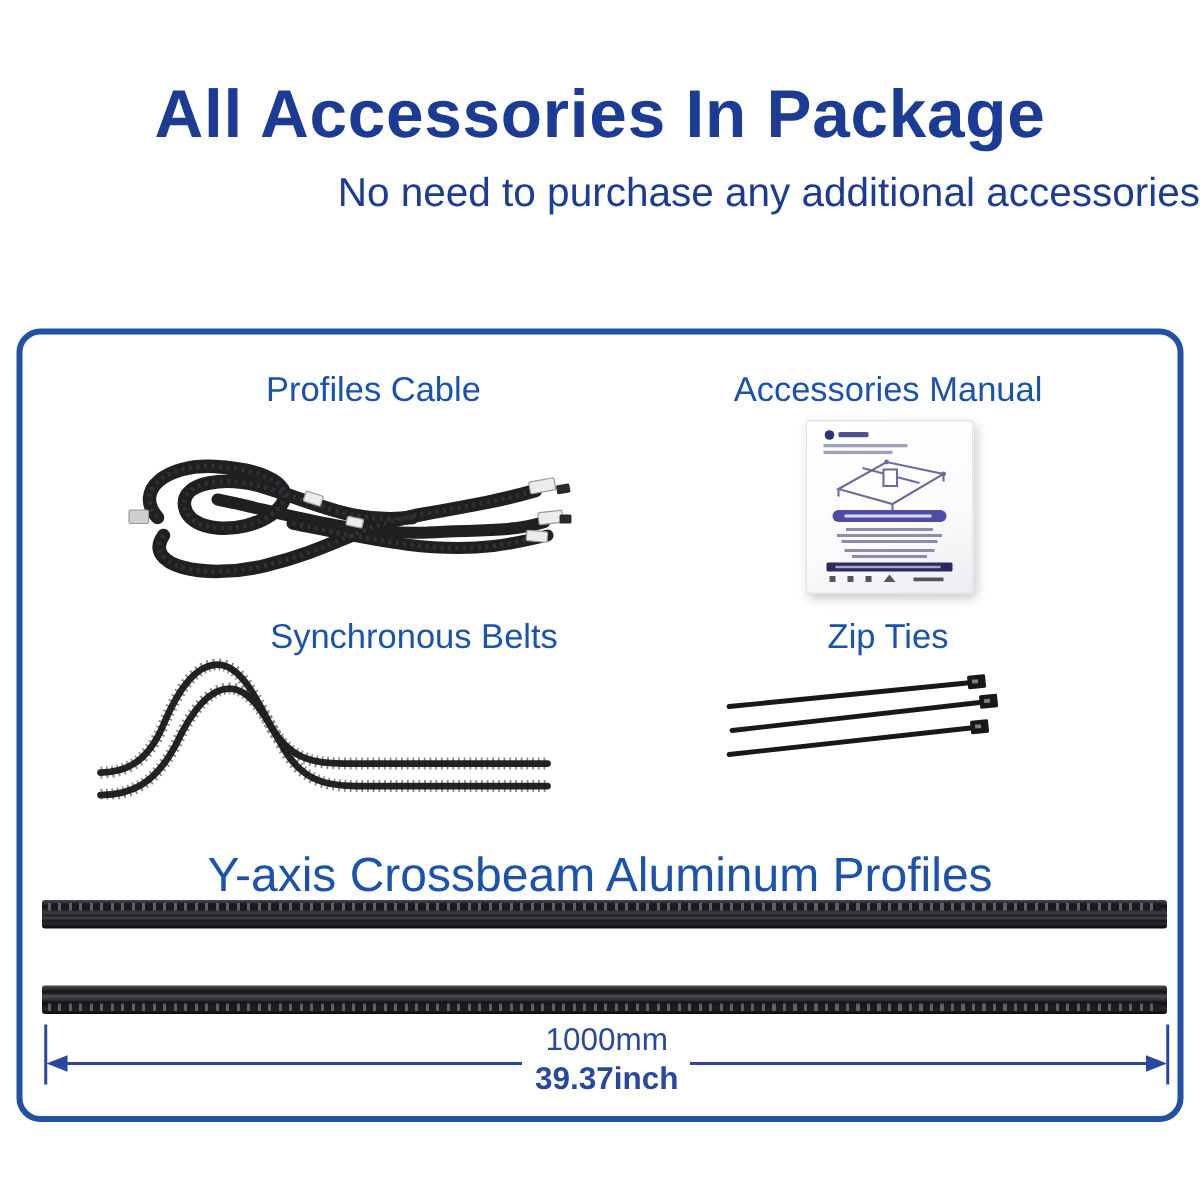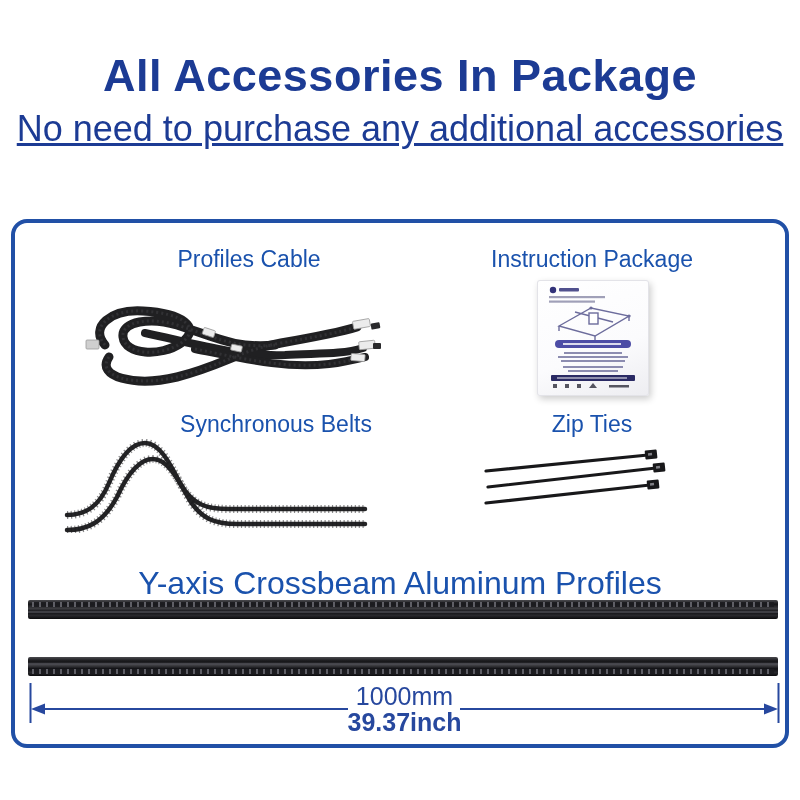--- a/index.html
+++ b/index.html
@@ -5,22 +5,22 @@
   html,body{margin:0;padding:0;background:#ffffff;}
   .page{
     position:relative;width:800px;height:800px;background:#ffffff;overflow:hidden;
     font-family:"Liberation Sans",sans-serif;color:var(--heading-blue,#1c3b94);
   }
   .title{
     position:absolute;top:50px;left:0;width:100%;text-align:center;
     font-size:45px;font-weight:bold;letter-spacing:.5px;color:var(--heading-blue,#1c3b94);
   }
   .subtitle{
-    position:absolute;top:110px;left:0;width:100%;text-align:center;
-    font-size:36px;line-height:37px;color:var(--heading-blue,#1c3b94);text-decoration:underline;
+    position:absolute;top:110px;left:0;width:100%;text-align:right;
+    font-size:27px;line-height:37px;color:var(--heading-blue,#1c3b94);
   }
   .acc-box{
     position:absolute;left:11px;top:219px;width:770px;height:521px;
     border:4px solid var(--border-blue,#2150a6);border-radius:16px;background:#fff;
   }
   .sec-label{
     position:absolute;transform:translateX(-50%);white-space:nowrap;
     font-size:23px;color:var(--label-blue,#1a52ad);
   }
   .img-wrap{position:absolute;}
@@ -44,39 +44,39 @@
   .profile-bar::after{
     content:"";position:absolute;left:0;right:0;height:2px;background:#55555c;opacity:.65;
   }
   .profile-bar.teeth-top::after{top:11px;}
   .profile-bar.teeth-bottom::after{top:6px;}
   
   .dim-wrap{position:absolute;left:13px;top:458px;width:753px;height:60px;}
   .dim-svg{position:absolute;left:0;top:0;}
   .dim-text{
     position:absolute;left:0;width:100%;text-align:center;white-space:nowrap;
-    font-size:25px;color:var(--dimension-blue,#27489e);
+    font-size:21px;color:var(--dimension-blue,#27489e);
   }
   .dim-text.mm{top:1px;}
   .dim-text.inch{top:27px;font-weight:bold;}
 </style>
 </head>
 <body>
 
 <div class="page">
 
   <div class="title">All Accessories In Package</div>
   <div class="subtitle">
     <div>No need to purchase any additional accessories</div>
   </div>
 
   <div class="acc-box">
 
     <div class="sec-label" style="left:234px;top:23px;">Profiles Cable</div>
-    <div class="sec-label" style="left:577px;top:23px;">Instruction Package</div>
+    <div class="sec-label" style="left:577px;top:23px;">Accessories Manual</div>
 
     <div class="img-wrap" style="left:70px;top:70px;">
       <svg width="300" height="112" viewBox="0 0 300 112">
         <g fill="none" stroke="#202022" stroke-linecap="round">
           <path stroke-width="9" d="M20,52 C4,34 26,16 58,18 C96,20 118,34 96,50 C76,64 40,62 38,44 C36,28 66,24 92,32 C130,44 150,56 190,52"></path>
           <path stroke-width="9" d="M24,64 C10,84 50,94 92,84 C140,72 152,58 196,50 C230,44 252,40 272,34"></path>
           <path stroke-width="8" d="M60,40 C100,48 150,64 200,62 C230,60 256,62 278,55"></path>
           <path stroke-width="8" d="M110,56 C160,66 200,76 244,71 C260,69 272,66 280,64"></path>
         </g>
         <g fill="none" stroke="#3d3d41" stroke-dasharray="2 3" opacity=".6">

